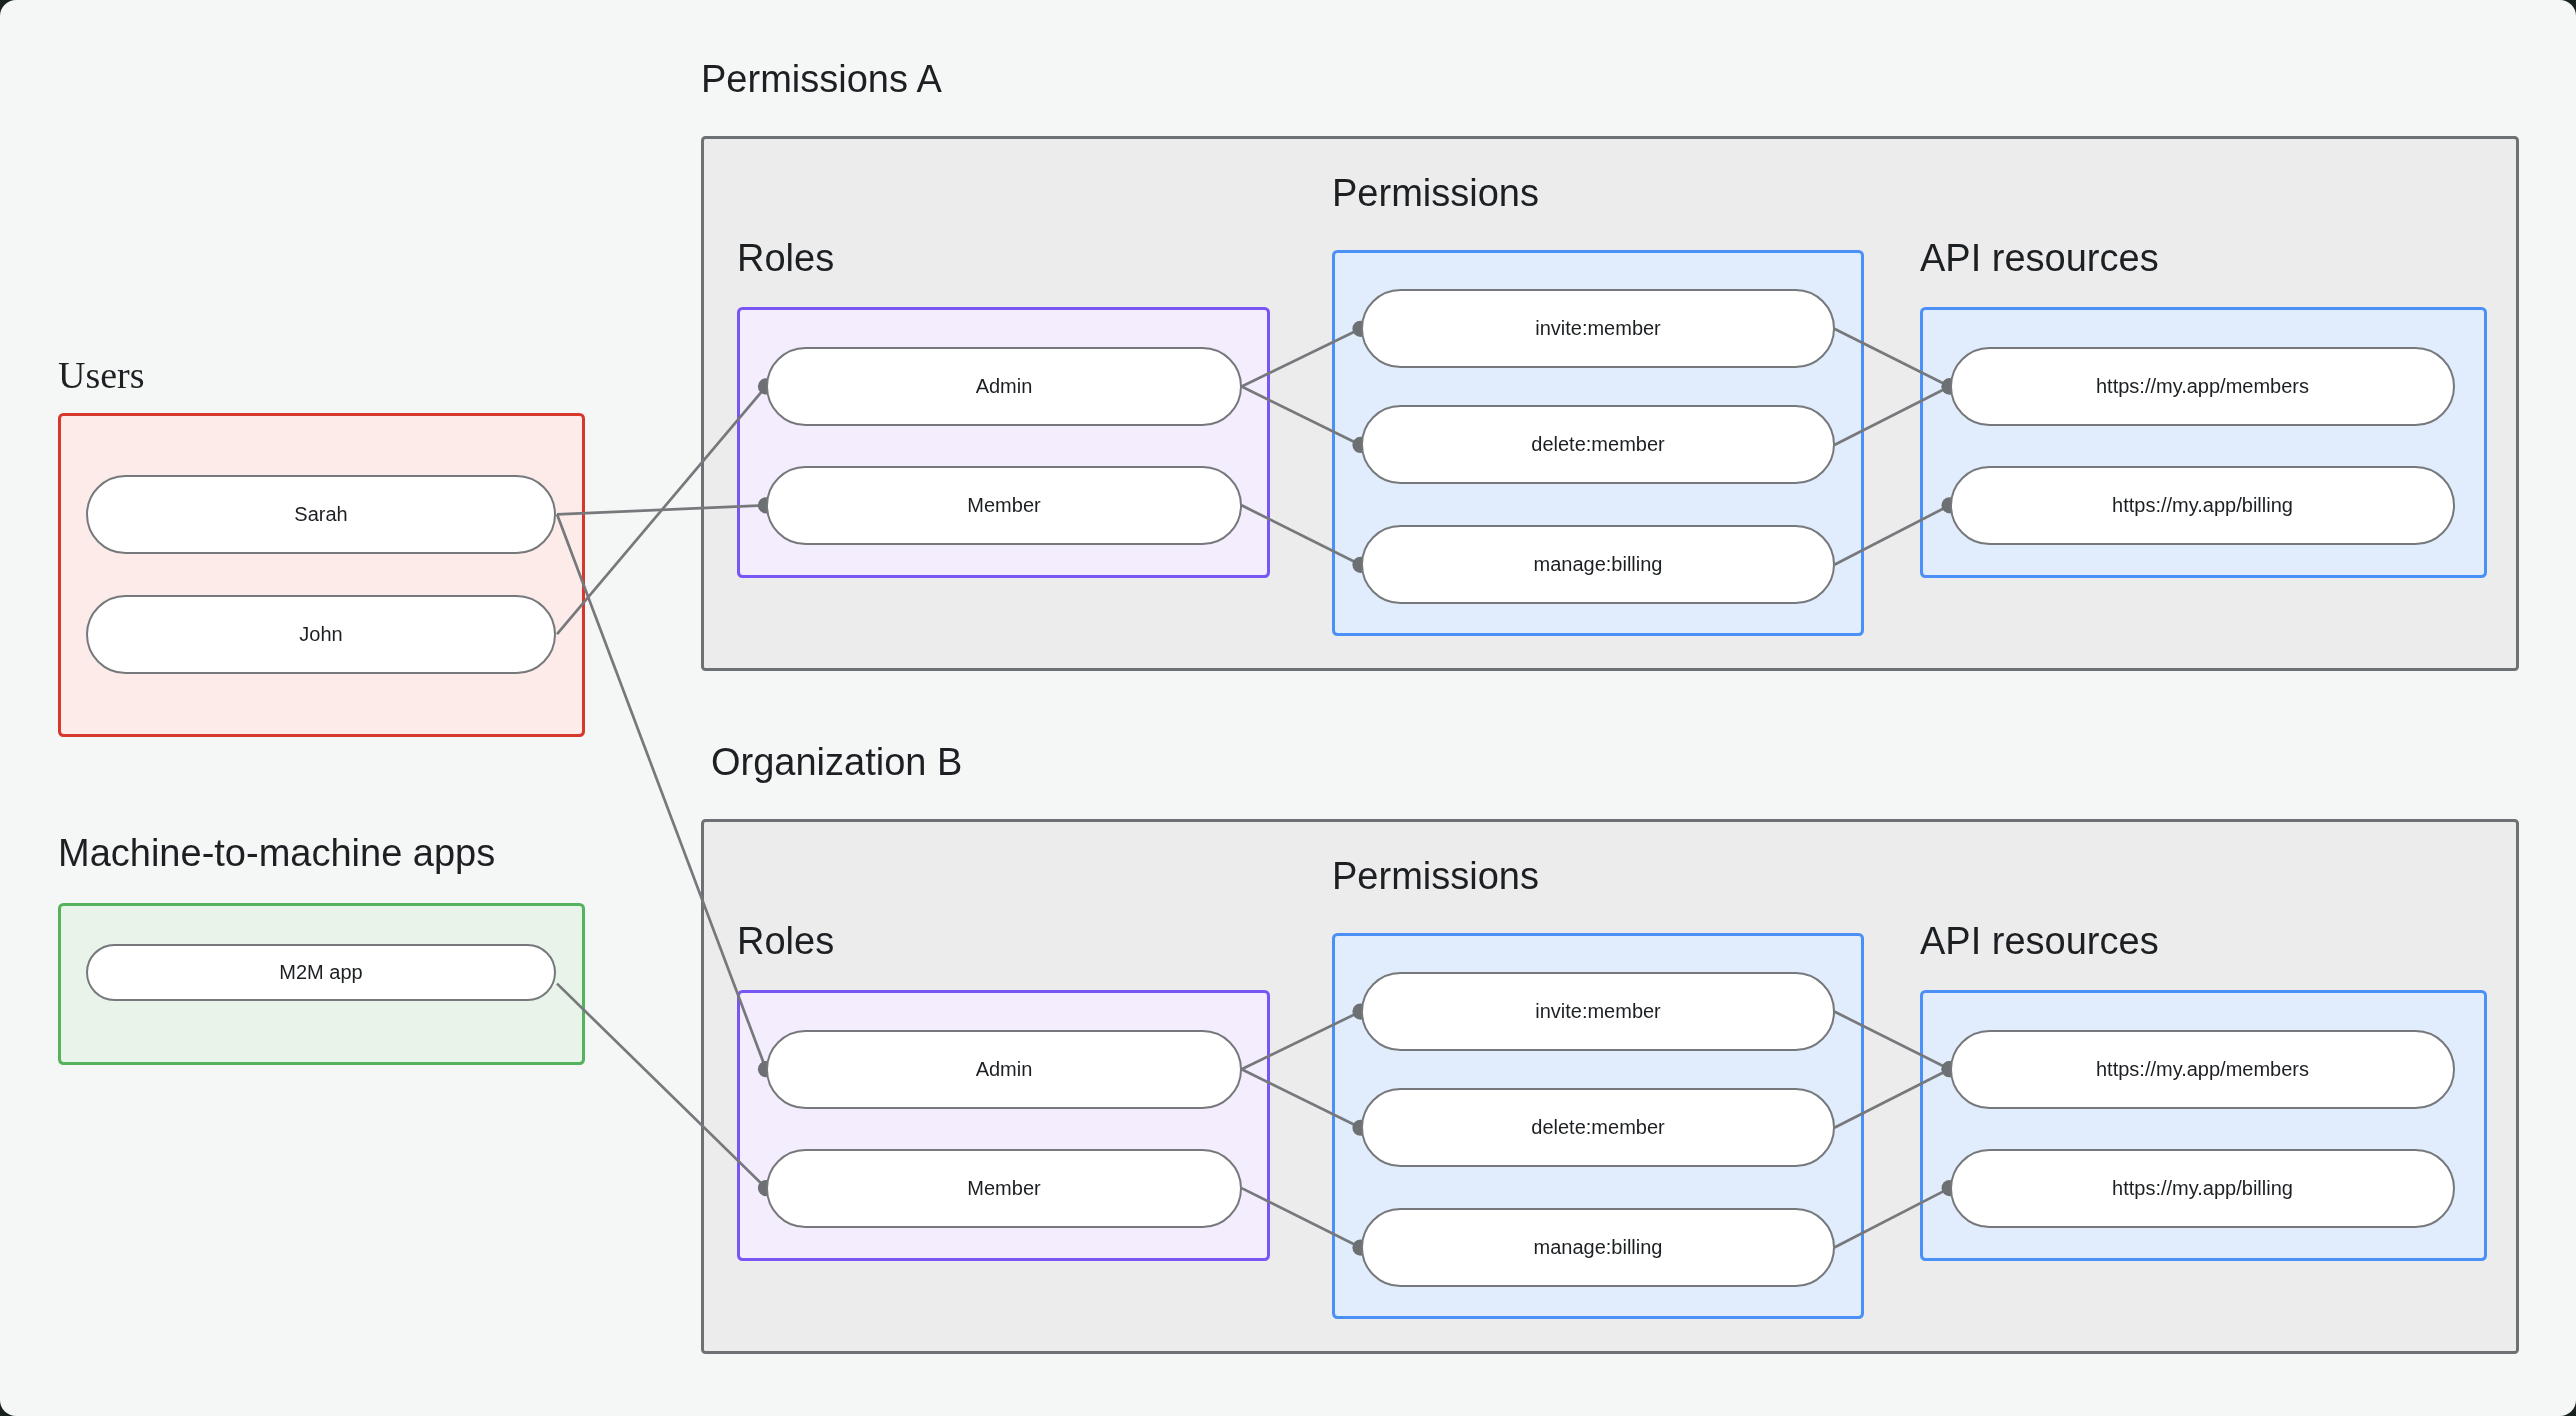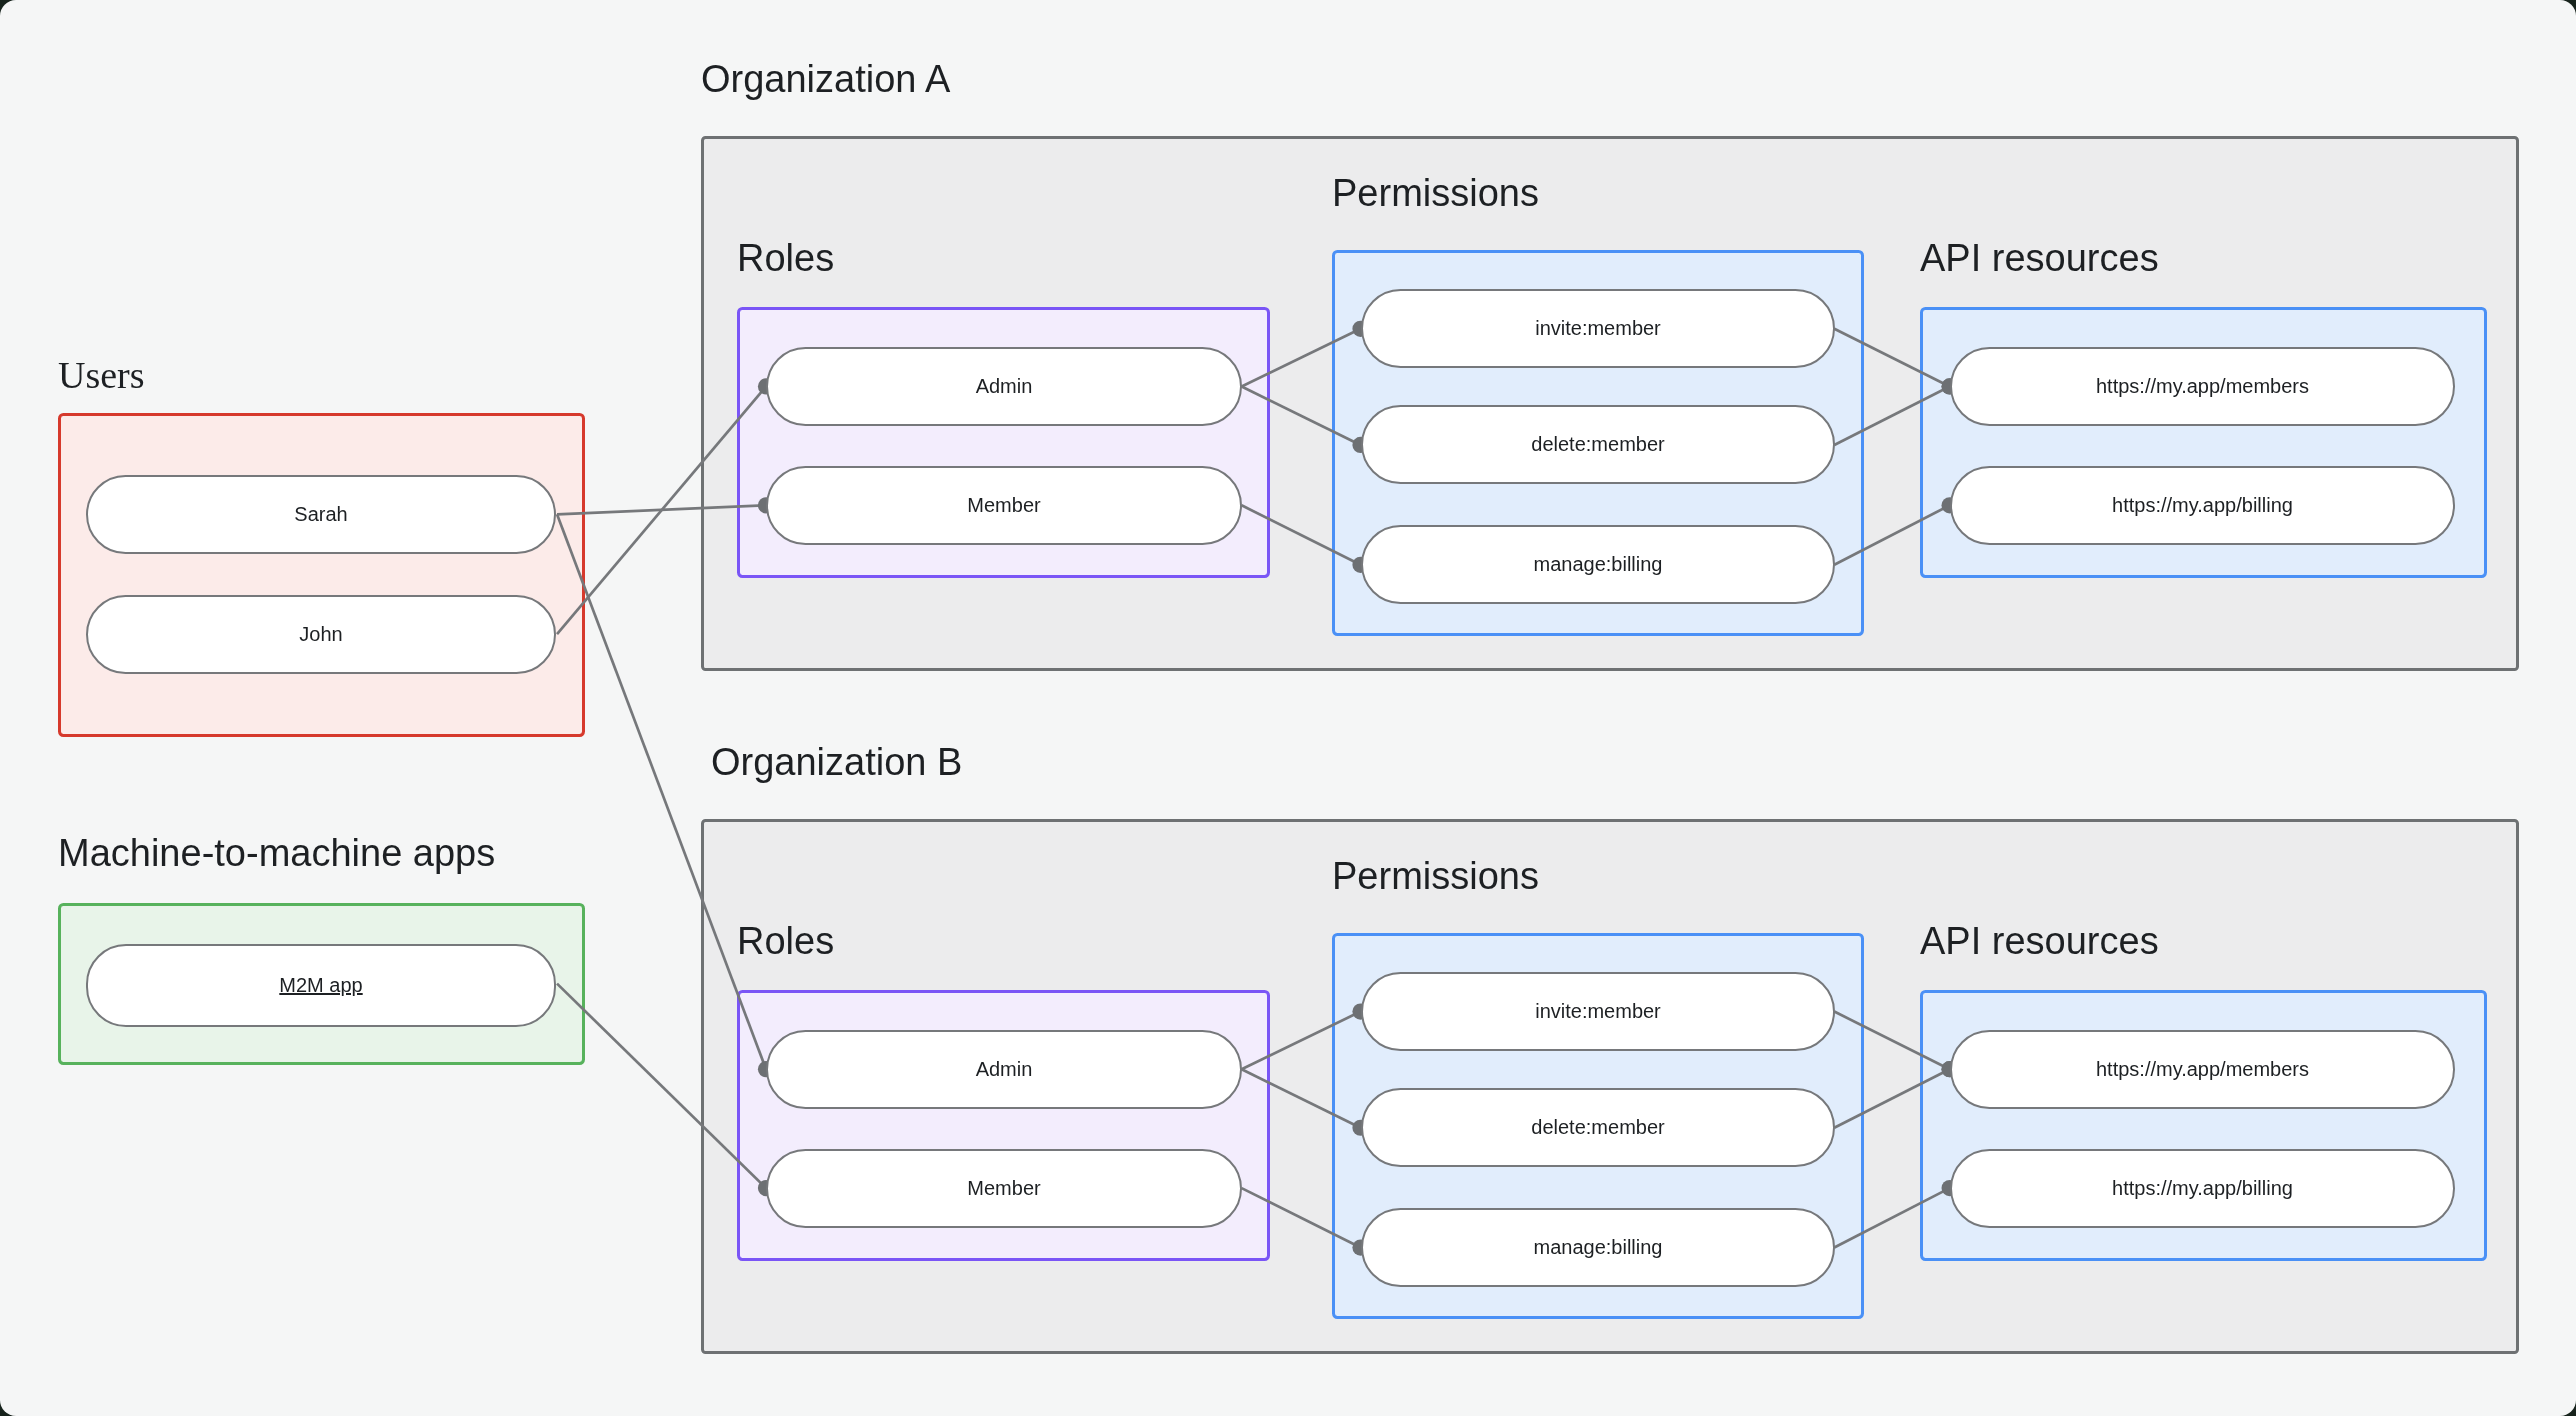--- a/index.html
+++ b/index.html
@@ -64,32 +64,32 @@
         <line x1="2036" y1="1123" x2="2164" y2="1187" stroke="#76787b" stroke-width="3"></line>
         <circle cx="2164" cy="1187" r="9" fill="#6d7073"></circle>
         <line x1="2036" y1="1252" x2="2164" y2="1187" stroke="#76787b" stroke-width="3"></line>
         <circle cx="2164" cy="1187" r="9" fill="#6d7073"></circle>
         <line x1="2036" y1="1385" x2="2164" y2="1319" stroke="#76787b" stroke-width="3"></line>
         <circle cx="2164" cy="1319" r="9" fill="#6d7073"></circle>
       </svg>
 
     <div class="glabel" style="left: 58px; top: 355px; font-family: Liberation Serif, serif;">Users</div>
     <div class="glabel" style="left: 58px; top: 833px;">Machine-to-machine apps</div>
-    <div class="glabel" style="left: 701px; top: 59px;">Organization A</div>
+    <div class="glabel" style="left: 701px; top: 59px;">Permissions A</div>
     <div class="glabel" style="left: 737px; top: 238px;">Roles</div>
     <div class="glabel" style="left: 1332px; top: 173px;">Permissions</div>
     <div class="glabel" style="left: 1920px; top: 238px;">API resources</div>
     <div class="glabel" style="left: 711px; top: 742px;">Organization B</div>
     <div class="glabel" style="left: 737px; top: 921px;">Roles</div>
     <div class="glabel" style="left: 1332px; top: 856px;">Permissions</div>
     <div class="glabel" style="left: 1920px; top: 921px;">API resources</div>
 
     <div class="pill" style="left: 86px; top: 475px; width: 470px; height: 79px;">Sarah</div>
     <div class="pill" style="left: 86px; top: 595px; width: 470px; height: 79px;">John</div>
-    <div class="pill" style="left: 86px; top: 944px; width: 470px; height: 83px; text-decoration: underline;">M2M app</div>
+    <div class="pill" style="left: 86px; top: 944px; width: 470px; height: 57px;">M2M app</div>
 
     <div class="pill" style="left: 766px; top: 347px; width: 476px; height: 79px;">Admin</div>
     <div class="pill" style="left: 766px; top: 466px; width: 476px; height: 79px;">Member</div>
     <div class="pill" style="left: 1361px; top: 289px; width: 474px; height: 79px;">invite:member</div>
     <div class="pill" style="left: 1361px; top: 405px; width: 474px; height: 79px;">delete:member</div>
     <div class="pill" style="left: 1361px; top: 525px; width: 474px; height: 79px;">manage:billing</div>
     <div class="pill" style="left: 1950px; top: 347px; width: 505px; height: 79px;">https://my.app/members</div>
     <div class="pill" style="left: 1950px; top: 466px; width: 505px; height: 79px;">https://my.app/billing</div>
 
     <div class="pill" style="left: 766px; top: 1030px; width: 476px; height: 79px;">Admin</div>

